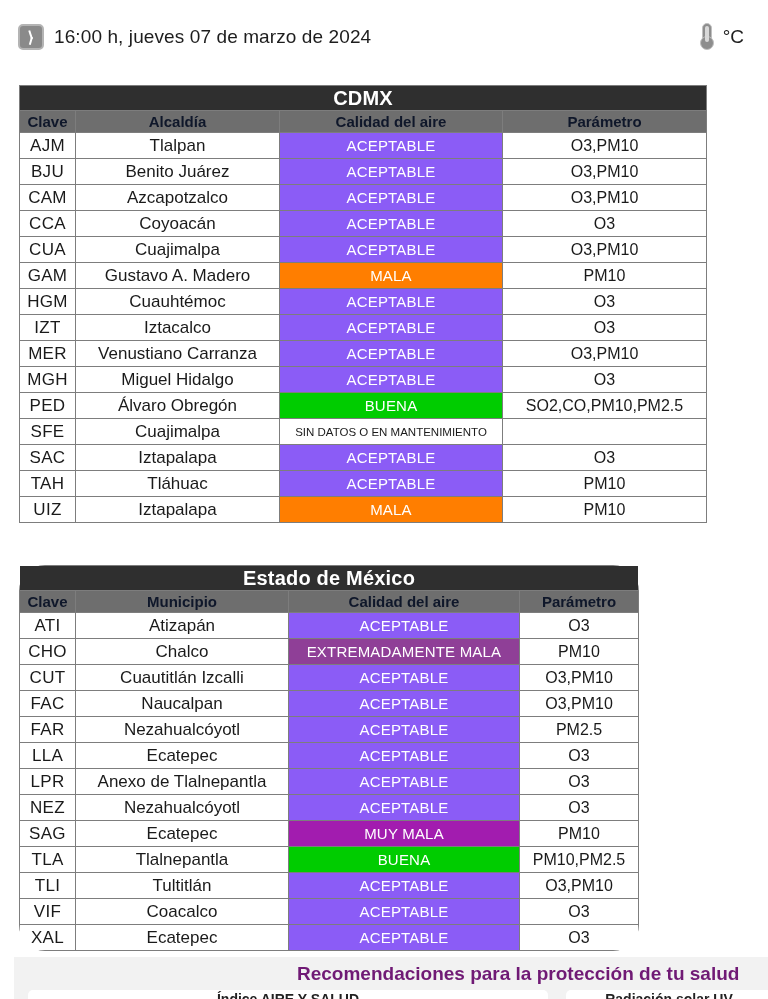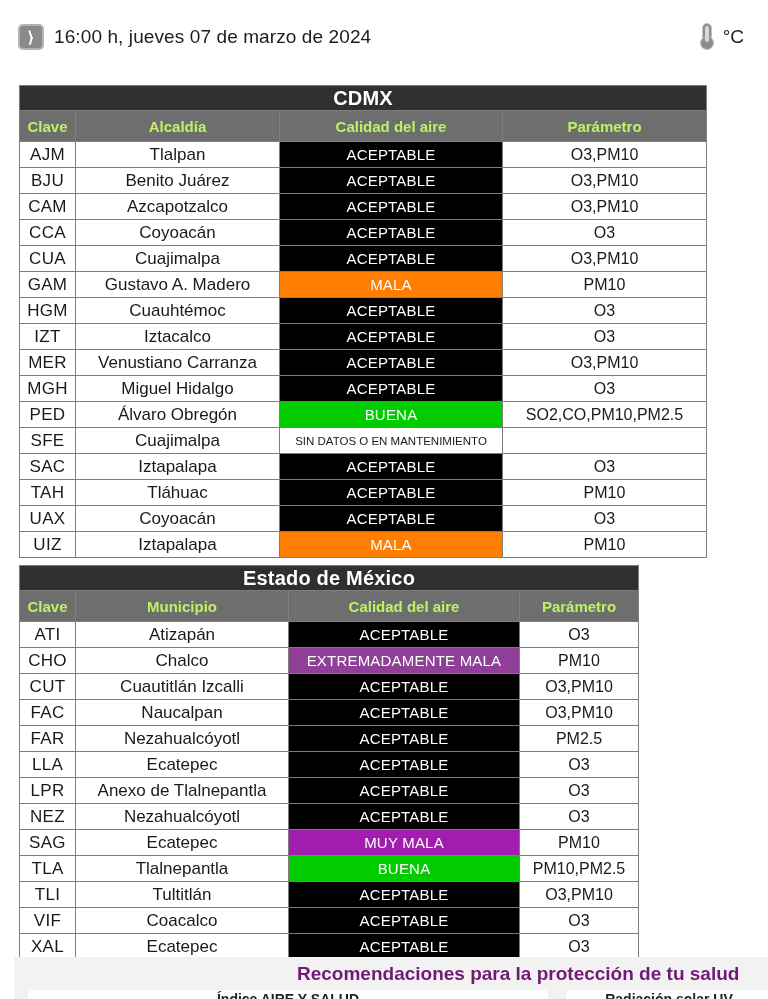--- a/index.html
+++ b/index.html
@@ -113,21 +113,21 @@
 
   
   .aq-table {
     position: absolute;
     border-collapse: separate;
     border-spacing: 1px;
     background: #7d7d7d;
     table-layout: fixed;
   }
   #table-cdmx { left: 19px; top: 85px; width: 685px; }
-  #table-edomex { left: 19px; top: 565px; width: 617px; }
+  #table-edomex { left: 19px; top: 565px; width: 617px; border-radius: 26px; }
 
   .aq-table td, .aq-table th {
     padding: 0;
     margin: 0;
     border: 0;
     height: 25px;
     font-size: 16px;
     text-align: center;
     vertical-align: middle;
     background: #ffffff;
@@ -139,40 +139,40 @@
   .title-row td {
     background: #2f2f2f;
     color: #ffffff;
     font-weight: bold;
     font-size: 20px;
     height: 24px;
     letter-spacing: 0.2px;
   }
   .head-row td {
     background: #6e6e6e;
-    color: #bef264;
+    color: #0f172a;
     font-weight: bold;
     font-size: 15px;
-    height: 30px;
+    height: 21px;
   }
 
   td.clave {
     font-weight: normal;
     font-size: 17px;
     letter-spacing: 0.3px;
   }
   td.zona { font-size: 17px; }
   td.param { font-size: 16px; }
 
   td.q {
     font-size: 15px;
     color: #ffffff;
     letter-spacing: 0.2px;
   }
-  td.q-aceptable { background: #000000; }
+  td.q-aceptable { background: #8b5cf6; }
   td.q-mala      { background: #ff7e00; }
   td.q-muymala   { background: #a21caf; }
   td.q-buena     { background: #00cc00; }
   td.q-extrema   { background: #8f3f97; }
   td.q-sindatos  {
     background: #ffffff;
     color: #1a1a1a;
     font-size: 11.5px;
     letter-spacing: 0;
   }
@@ -342,26 +342,20 @@
           <td class="q q-aceptable">ACEPTABLE</td>
           <td class="param">O3</td>
         </tr>
         <tr>
           <td class="clave">TAH</td>
           <td class="zona">Tláhuac</td>
           <td class="q q-aceptable">ACEPTABLE</td>
           <td class="param">PM10</td>
         </tr>
         <tr>
-          <td class="clave">UAX</td>
-          <td class="zona">Coyoacán</td>
-          <td class="q q-aceptable">ACEPTABLE</td>
-          <td class="param">O3</td>
-        </tr>
-        <tr>
           <td class="clave">UIZ</td>
           <td class="zona">Iztapalapa</td>
           <td class="q q-mala">MALA</td>
           <td class="param">PM10</td>
         </tr>
       </tbody>
   </table>
 
   <table class="aq-table" id="table-edomex">
     <colgroup>

